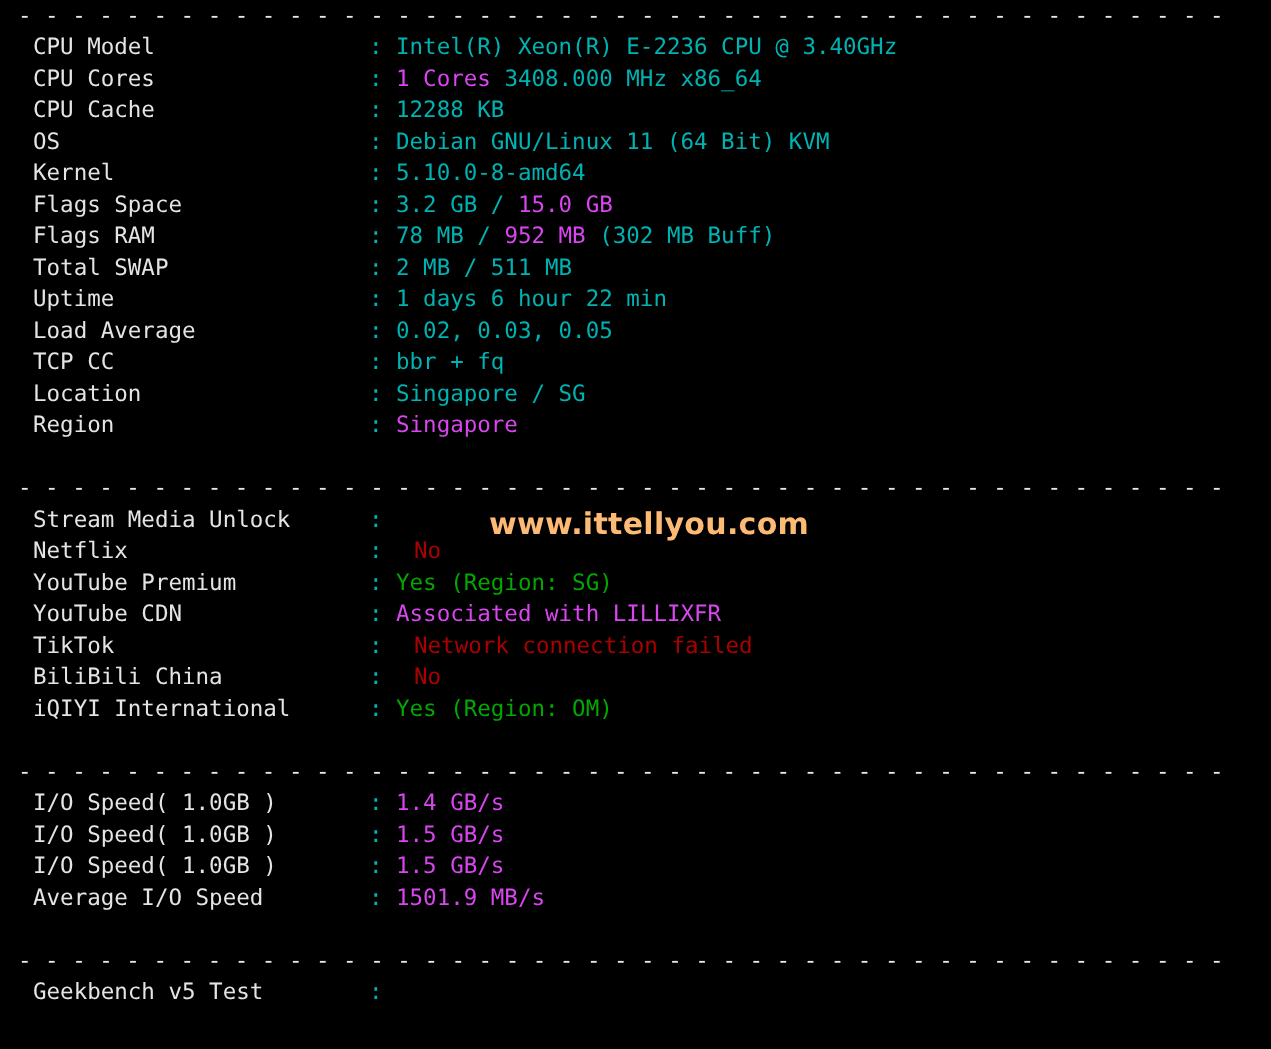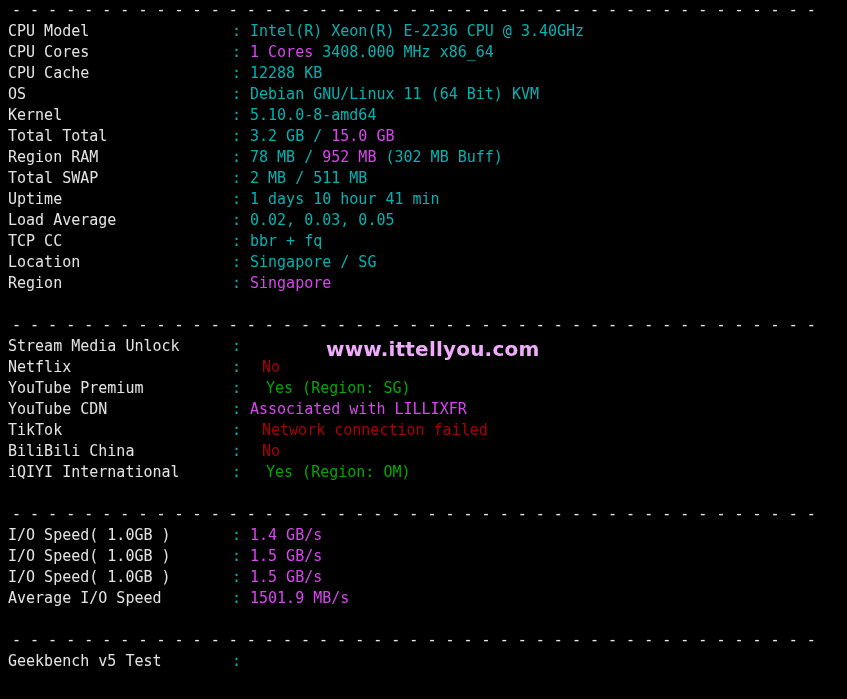--- a/index.html
+++ b/index.html
@@ -32,71 +32,71 @@
     color: #e8e8e8;
     letter-spacing: 0px;
     padding-left: 12px;
     font-size: 15px;
   }
 
   .row {
     height: 21px;
     line-height: 21px;
     white-space: pre;
-    padding-left: 8px;
+    padding-left: 22px;
     overflow: hidden;
   }
 
   .label {
     display: inline-block;
     width: 224px;
     color: #e4e4e4;
     white-space: pre;
   }
 
   .colon {
     color: #00b2b2;
     display: inline-block;
     width: 18px;
   }
 
   .cy { color: #00b2b2; }
   .ye { color: #d946ef; }
-  .gr { color: #00a800; margin-left: 16px; }
+  .gr { color: #00a800; }
   .rd { color: #aa0000; margin-left: 12px; }
 
   .blank { height: 21px; }
 
   .watermark {
     position: absolute;
     left: 326px;
     top: 337px;
     font-family: "DejaVu Sans", "Liberation Sans", sans-serif;
     font-weight: bold;
     font-size: 20px;
     line-height: 24px;
-    color: #f0abfc;
+    color: #fdba74;
     letter-spacing: 0.2px;
     white-space: nowrap;
   }
 </style>
 </head>
 <body>
 
 <div id="term">
     <div class="sep">- - - - - - - - - - - - - - - - - - - - - - - - - - - - - - - - - - - - - - - - - - - - -</div>
     <div class="row"><span class="label">CPU Model</span><span class="colon">:</span><span><span class="cy">Intel(R) Xeon(R) E-2236 CPU @ 3.40GHz</span></span></div>
     <div class="row"><span class="label">CPU Cores</span><span class="colon">:</span><span><span class="ye">1 Cores </span><span class="cy">3408.000 MHz x86_64</span></span></div>
     <div class="row"><span class="label">CPU Cache</span><span class="colon">:</span><span><span class="cy">12288 KB</span></span></div>
     <div class="row"><span class="label">OS</span><span class="colon">:</span><span><span class="cy">Debian GNU/Linux 11 (64 Bit) KVM</span></span></div>
     <div class="row"><span class="label">Kernel</span><span class="colon">:</span><span><span class="cy">5.10.0-8-amd64</span></span></div>
-    <div class="row"><span class="label">Total Total</span><span class="colon">:</span><span><span class="cy">3.2 GB / </span><span class="ye">15.0 GB</span></span></div>
-    <div class="row"><span class="label">Region RAM</span><span class="colon">:</span><span><span class="cy">78 MB / </span><span class="ye">952 MB </span><span class="cy">(302 MB Buff)</span></span></div>
+    <div class="row"><span class="label">Flags Space</span><span class="colon">:</span><span><span class="cy">3.2 GB / </span><span class="ye">15.0 GB</span></span></div>
+    <div class="row"><span class="label">Flags RAM</span><span class="colon">:</span><span><span class="cy">78 MB / </span><span class="ye">952 MB </span><span class="cy">(302 MB Buff)</span></span></div>
     <div class="row"><span class="label">Total SWAP</span><span class="colon">:</span><span><span class="cy">2 MB / 511 MB</span></span></div>
-    <div class="row"><span class="label">Uptime</span><span class="colon">:</span><span><span class="cy">1 days 10 hour 41 min</span></span></div>
+    <div class="row"><span class="label">Uptime</span><span class="colon">:</span><span><span class="cy">1 days 6 hour 22 min</span></span></div>
     <div class="row"><span class="label">Load Average</span><span class="colon">:</span><span><span class="cy">0.02, 0.03, 0.05</span></span></div>
     <div class="row"><span class="label">TCP CC</span><span class="colon">:</span><span><span class="cy">bbr + fq</span></span></div>
     <div class="row"><span class="label">Location</span><span class="colon">:</span><span><span class="cy">Singapore / SG</span></span></div>
     <div class="row"><span class="label">Region</span><span class="colon">:</span><span><span class="ye">Singapore</span></span></div>
     <div class="blank"></div>
     <div class="sep">- - - - - - - - - - - - - - - - - - - - - - - - - - - - - - - - - - - - - - - - - - - - -</div>
     <div class="row"><span class="label">Stream Media Unlock</span><span class="colon">:</span><span></span></div>
     <div class="row"><span class="label">Netflix</span><span class="colon">:</span><span><span class="rd">No</span></span></div>
     <div class="row"><span class="label">YouTube Premium</span><span class="colon">:</span><span><span class="gr">Yes (Region: SG)</span></span></div>
     <div class="row"><span class="label">YouTube CDN</span><span class="colon">:</span><span><span class="ye">Associated with LILLIXFR</span></span></div>

